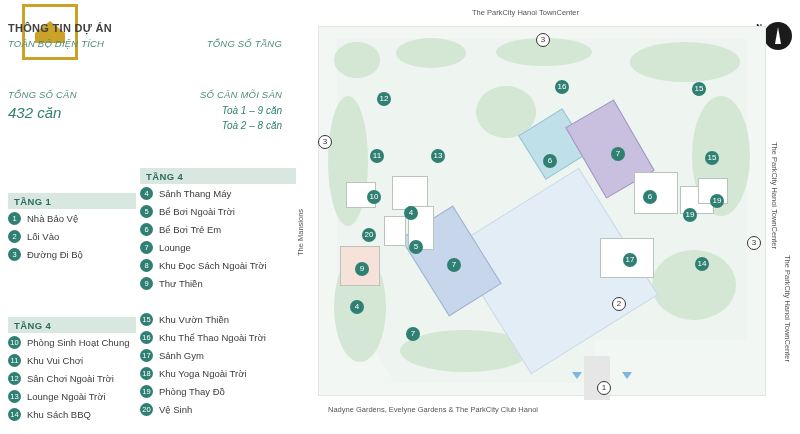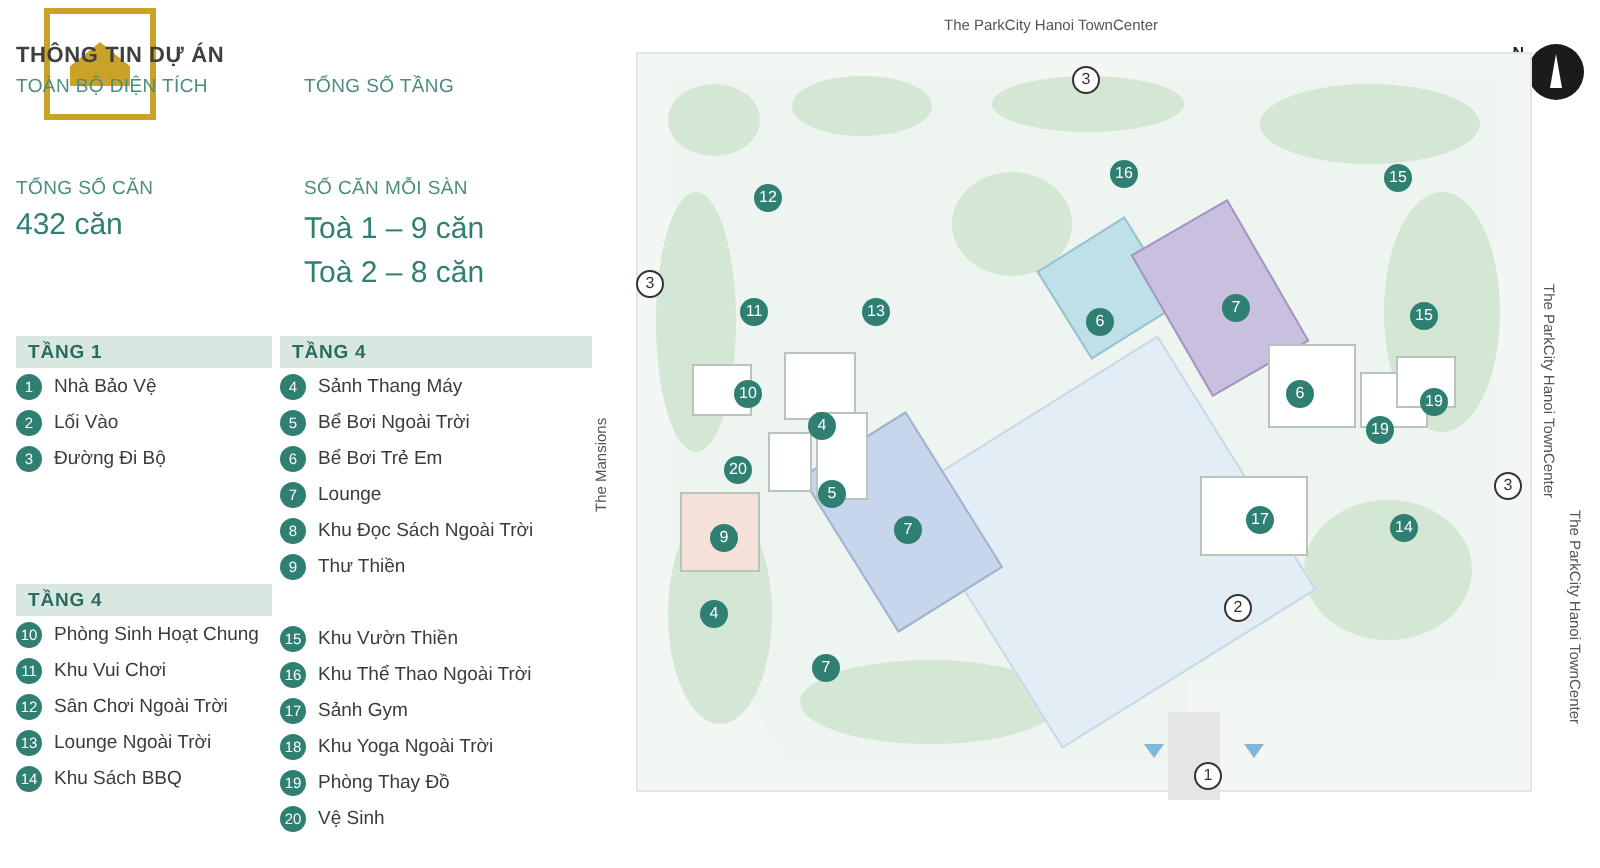--- a/index.html
+++ b/index.html
@@ -43,52 +43,52 @@
     font-weight: bold;
     color: #3f3f3f;
     letter-spacing: .3px;
   }
 
   .stats {
     position: absolute;
     left: 8px; top: 36px;
     width: 288px;
   }
-  .stat-row { display: flex; }
+  .stat-row { display: flex; font-style: italic; }
   .stat-cell { width: 130px; padding: 2px 0 10px 0; }
-  .stat-cell.col2 { margin-left: 14px; }
+  .stat-cell.col2 { margin-left: 14px; text-align: right; }
   .stat-label {
     font-size: 9.5px;
     color: #4b8c7e;
     letter-spacing: .2px;
     margin-bottom: 4px;
     text-transform: uppercase;
   }
   .stat-value {
     font-size: 15px;
     color: #2f7f72;
     font-weight: normal;
   }
   .stat-value .sup { font-size: 9px; vertical-align: super; }
   .stat-sub {
-    font-size: 15px;
+    font-size: 10px;
     color: #2f7f72;
     line-height: 1.45;
   }
 
   .sec-head {
     background: #d8e8e1;
     color: #2c6b60;
     font-size: 9.5px;
     font-weight: bold;
     letter-spacing: .4px;
     padding: 3px 6px;
     height: 16px;
   }
-  .col-left { position: absolute; left: 8px; width: 128px; }
+  .col-left { position: absolute; left: 8px; width: 128px; margin-top: 25px; }
   .col-right { position: absolute; left: 140px; width: 156px; }
 
   .item {
     display: flex;
     align-items: center;
     height: 17px;
     margin-top: 1px;
   }
   .bullet {
     width: 13px; height: 13px;
@@ -368,20 +368,21 @@
       </div>
     </div>
   </div>
 
   <div id="map">
 
     <div class="map-cap" style="left:172px; top:8px;">The ParkCity Hanoi TownCenter</div>
     <div class="map-cap vert" style="left:-4px; top:256px;">The Mansions</div>
     <div class="map-cap vert-r" style="left:479px; top:142px;">The ParkCity Hanoi TownCenter</div>
     <div class="map-cap vert-r" style="left:492px; top:255px;">The ParkCity Hanoi TownCenter</div>
+    <div class="map-cap" style="left:28px; top:405px;">Nadyne Gardens, Evelyne Gardens &amp; The ParkCity Club Hanoi</div>
 
     <div class="compass">
         <div class="needle"></div>
       </div>
     <div class="compass-n">N</div>
 
     <div class="map-bg"></div>
     <div class="site-shape"></div>
 
     <div class="greenbelt" style="left:34px;  top:42px;  width:46px; height:36px;"></div>

